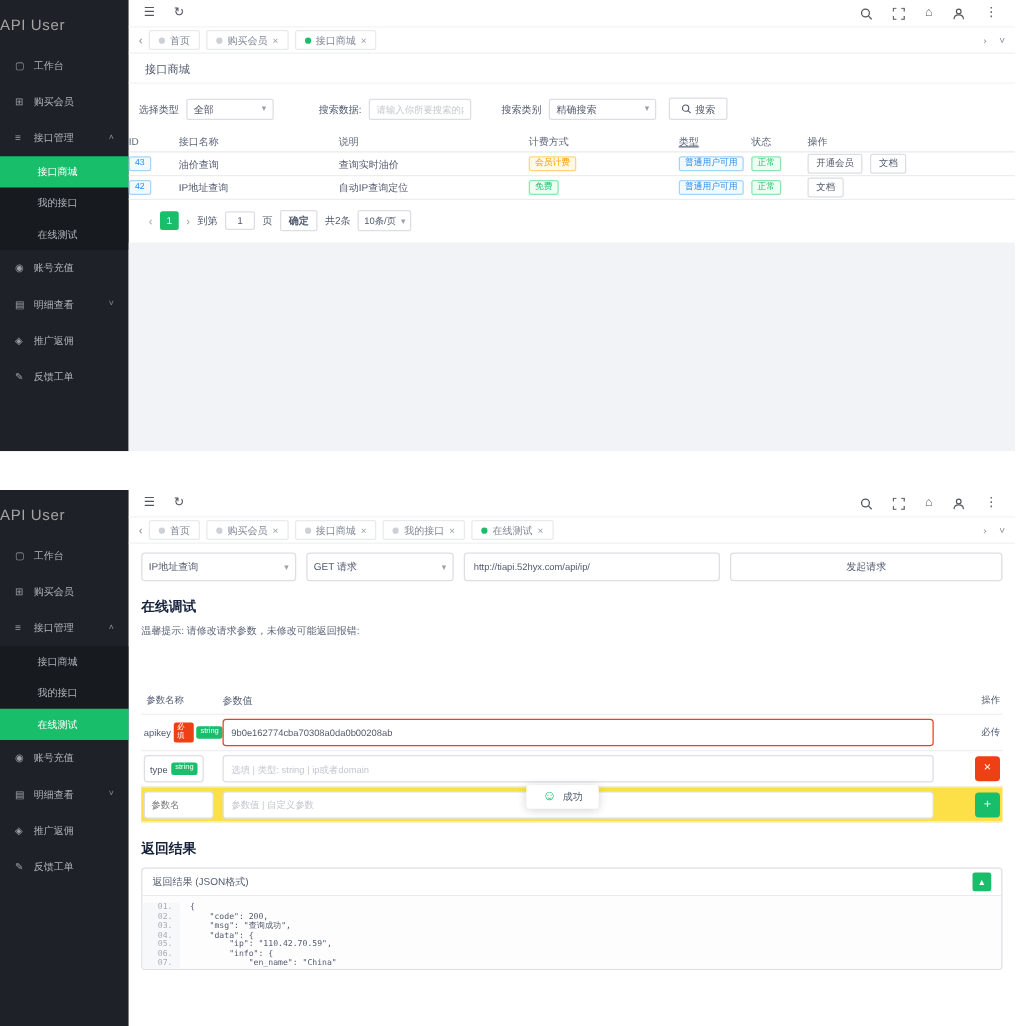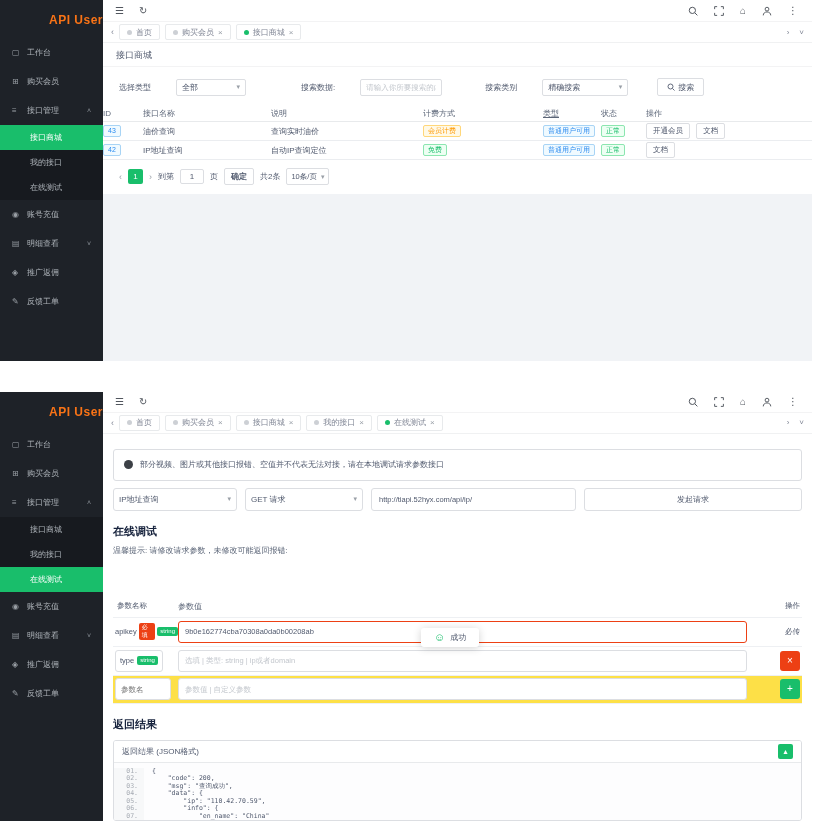--- a/index.html
+++ b/index.html
@@ -4,21 +4,21 @@
 <style>
   * { margin:0; padding:0; box-sizing:border-box; }
   body { background:#fff; font-family:"Liberation Sans","DejaVu Sans",sans-serif; }
   .page { position:relative; width:824px; height:821px; background:#fff; overflow:hidden; }
   .shot { position:absolute; left:0; width:812px; overflow:hidden; display:flex; background:#fff; }
   #shot-a { top:0; height:361px; }
   #shot-b { top:392px; height:429px; }
 
   
   .sidebar { width:103px; flex-shrink:0; background:#1e2228; color:#aeb4ba; font-size:8px; }
-  .logo { color:#f97316; font-weight:bold; font-size:12px; text-align:right; padding:13px 0 11px; letter-spacing:.5px; }
+  .logo { color:#a3a3a3; font-weight:normal; font-size:12px; text-align:left; padding:13px 0 11px; letter-spacing:.5px; }
   .nav-item { display:flex; align-items:center; gap:6px; padding:0 12px; height:29px; cursor:pointer; }
   .nav-item .nicon { font-size:8px; opacity:.85; width:9px; }
   .nav-item .arrow { margin-left:auto; font-size:7px; color:#8b9198; }
   .submenu { background:#171a1f; }
   .submenu-item { height:25px; line-height:25px; padding-left:30px; cursor:pointer; }
   .submenu-item.active { background:#19be6b; color:#fff; }
 
   
   .main { flex:1; display:flex; flex-direction:column; position:relative; background:#fff; min-width:0; }
   .topbar { height:22px; display:flex; align-items:center; padding:0 0 0 12px; border-bottom:1px solid #f3f3f4; }
@@ -28,21 +28,21 @@
   .tabbar { height:21px; display:flex; align-items:center; gap:5px; padding:0 8px; border-bottom:1px solid #f0f1f2; }
   .tab-nav { color:#808695; font-size:9px; cursor:pointer; }
   .tab { display:inline-flex; align-items:center; gap:4px; height:16px; padding:0 7px; border:1px solid #e8eaec; border-radius:2px; background:#fff; font-size:8px; color:#808695; cursor:pointer; white-space:nowrap; }
   .tab .dot { width:5px; height:5px; border-radius:50%; background:#cdd0d5; }
   .tab.active .dot { background:#19be6b; }
   .tab .x { font-size:8px; color:#9aa0a8; cursor:pointer; }
   .tab-right { margin-left:auto; display:flex; gap:10px; color:#808695; font-size:8px; }
   .crumb { height:24px; line-height:24px; padding-left:13px; font-size:9px; color:#515a6e; border-bottom:1px solid #f3f3f4; }
 
   
-  .filters { display:flex; align-items:center; padding:11px 0 9px 16px; font-size:8px; color:#515a6e;gap:19px; }
+  .filters { display:flex; align-items:center; padding:11px 0 9px 8px; font-size:8px; color:#515a6e; }
   .flabel { margin-right:6px; white-space:nowrap; }
   .ml36 { margin-left:36px; } .ml24 { margin-left:24px; }
   .sel { display:inline-flex; align-items:center; justify-content:space-between; height:17px; border:1px solid #dcdee2; border-radius:2px; padding:0 5px; background:#fff; color:#515a6e; cursor:pointer; }
   .caret { color:#9aa0a8; font-size:7px; margin-left:4px; }
   .w70{width:70px;} .w86{width:86px;}
   .inp { height:17px; width:82px; border:1px solid #dcdee2; border-radius:2px; padding:0 5px; font-size:7.5px; color:#515a6e; outline:none; font-family:inherit; }
   .inp::placeholder { color:#c3c7cd; }
   .search-btn { display:inline-flex; align-items:center; gap:3px; height:18px; margin-left:10px; padding:0 9px; border:1px solid #dcdee2; border-radius:2px; background:#fff; font-size:8px; color:#515a6e; cursor:pointer; font-family:inherit; }
   .trow { display:flex; align-items:center; font-size:8px; color:#515a6e; }
   .trow.hdr { height:17px; border-bottom:1px solid #e8eaec; color:#5c6678; }
@@ -369,24 +369,20 @@
             <span class="x">×</span>
           </div>
         <div class="tab-right">
           <span>›</span>
           <span>˅</span>
         </div>
       </div>
 
 
       <div class="content-b">
-        <div class="notice">
-          <span class="alert-icon"></span>
-          <span>部分视频、图片或其他接口报错、空值并不代表无法对接，请在本地调试请求参数接口</span>
-        </div>
 
 
         <div class="reqrow">
           <div class="sel sel-b w124">
               <span>IP地址查询</span>
               <span class="caret">▾</span>
             </div>
           <div class="sel sel-b w118">
               <span>GET 请求</span>
               <span class="caret">▾</span>

